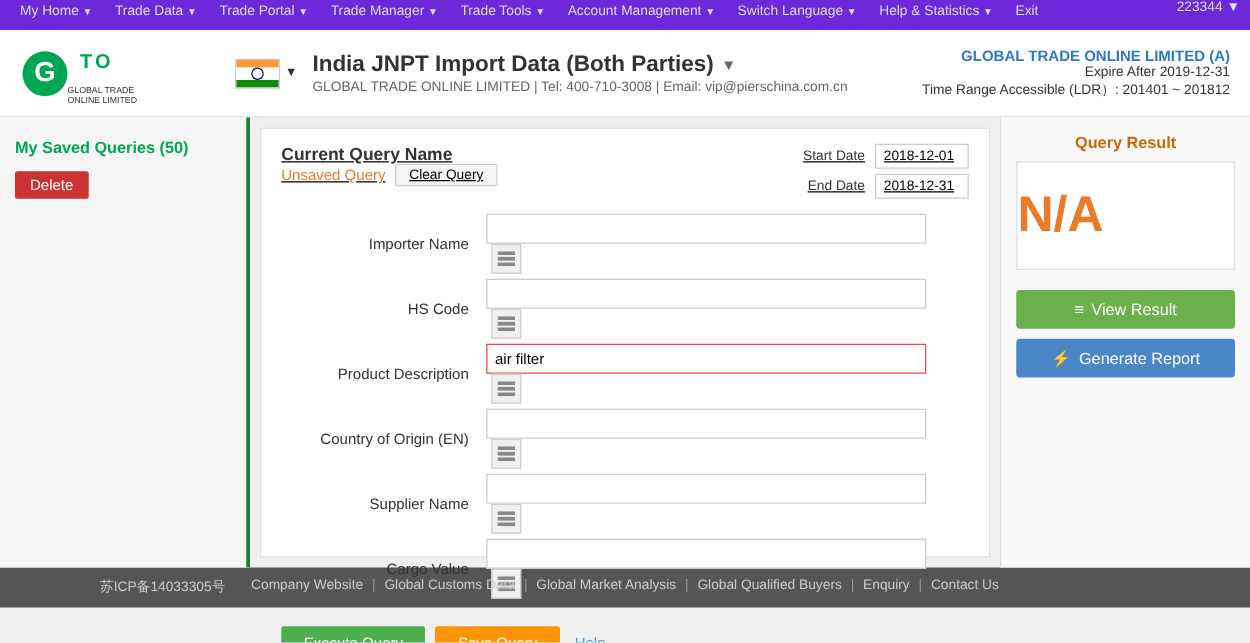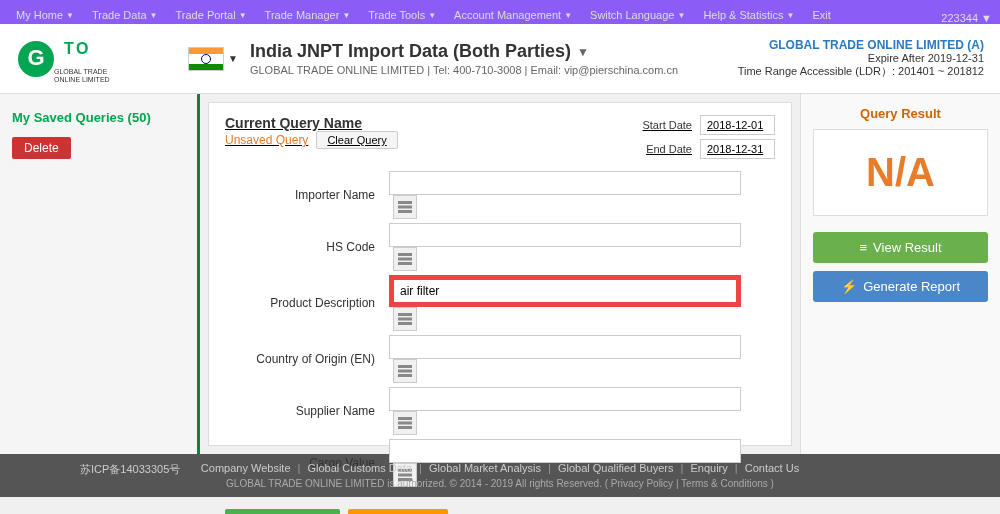--- a/index.html
+++ b/index.html
@@ -1,23 +1,23 @@
 <!DOCTYPE html>
 <html><head>
   <meta charset="utf-8">
   <style>
     * { margin: 0; padding: 0; box-sizing: border-box; }
     body { font-family: Arial, sans-serif; font-size: 12px; background: #f0f0f0; width: 1000px; min-height: 514px; overflow-x: hidden; }
 
     
     .top-nav {
-      background: #8b5cf6;
+      background: #6d28d9;
       color: #ccc;
       display: flex;
-      align-items: flex-end;
+      align-items: flex-start;
       height: 24px;
       padding: 0 8px;
       font-size: 11px;
     }
     .top-nav .nav-items { display: flex; gap: 2px; flex: 1; }
     .top-nav .nav-item {
       color: #ddd;
       padding: 3px 8px;
       cursor: pointer;
       display: flex;
@@ -178,21 +178,21 @@
       background: #f0f0f0;
       border: 1px solid #ccc;
       margin-left: 4px;
       cursor: pointer;
       vertical-align: middle;
       font-size: 10px;
       color: #666;
     }
 
     .product-desc-input {
-      border: 5px solid #ef4444;
+      border: 1px solid #ef4444;
       background: #fff;
     }
 
     
     .action-row {
       display: flex;
       gap: 8px;
       margin-top: 12px;
       padding-top: 8px;
     }
@@ -226,21 +226,21 @@
     .query-result-title {
       color: #cc6600;
       font-size: 13px;
       font-weight: bold;
       text-align: center;
       margin-bottom: 8px;
     }
     .na-box {
       background: #fff;
       border: 1px solid #ddd;
-      text-align: center;
+      text-align: left;
       padding: 20px 0;
       margin-bottom: 16px;
     }
     .na-text { color: #e87c2a; font-size: 40px; font-weight: bold; }
 
     .view-result-btn {
       background: #6ab04c;
       color: #fff;
       border: none;
       padding: 8px 0;
@@ -520,22 +520,14 @@
       <a href="#" class="footer-link">Global Customs Data</a>
       <span class="footer-divider">|</span>
       <a href="#" class="footer-link">Global Market Analysis</a>
       <span class="footer-divider">|</span>
       <a href="#" class="footer-link">Global Qualified Buyers</a>
       <span class="footer-divider">|</span>
       <a href="#" class="footer-link">Enquiry</a>
       <span class="footer-divider">|</span>
       <a href="#" class="footer-link">Contact Us</a>
     </div>
-    <div class="footer-bottom">
-      <span>GLOBAL TRADE ONLINE LIMITED is authorized. © 2014 - 2019 All rights Reserved.</span>
-      <span> ( </span>
-      <a href="#" class="footer-link">Privacy Policy</a>
-      <span> | </span>
-      <a href="#" class="footer-link">Terms &amp; Conditions</a>
-      <span> )</span>
-    </div>
   </div>
 </div>
 
 </body></html>

